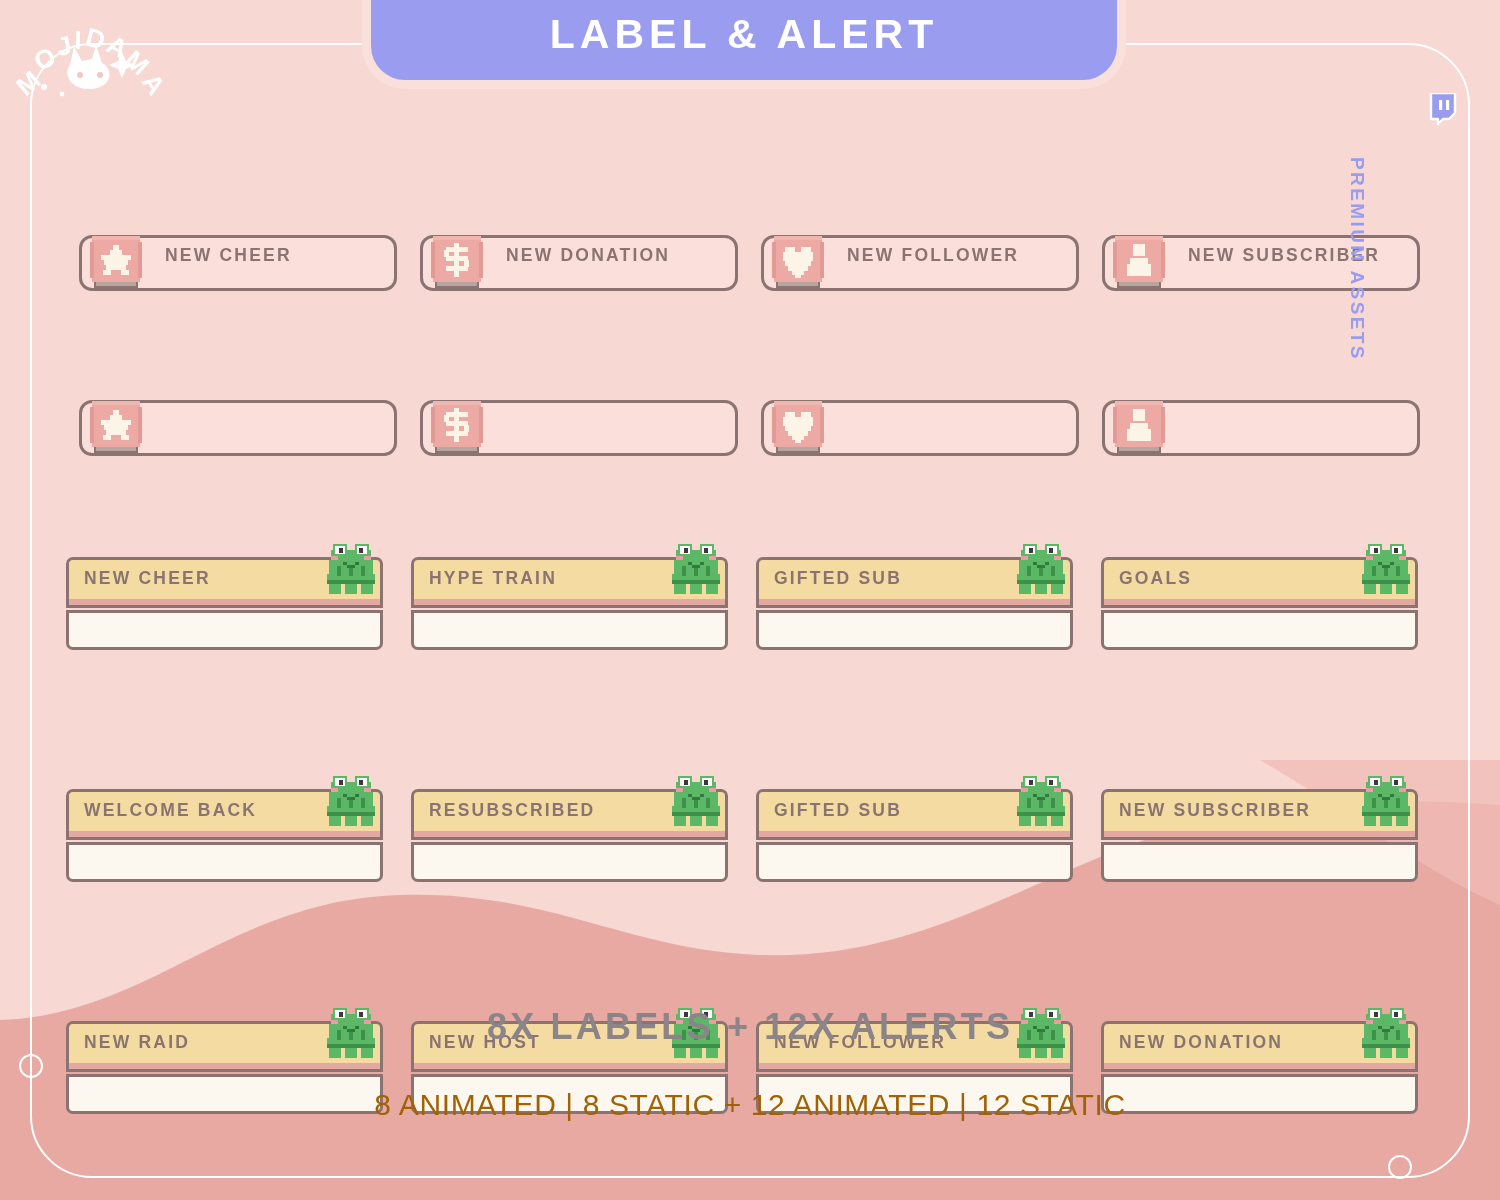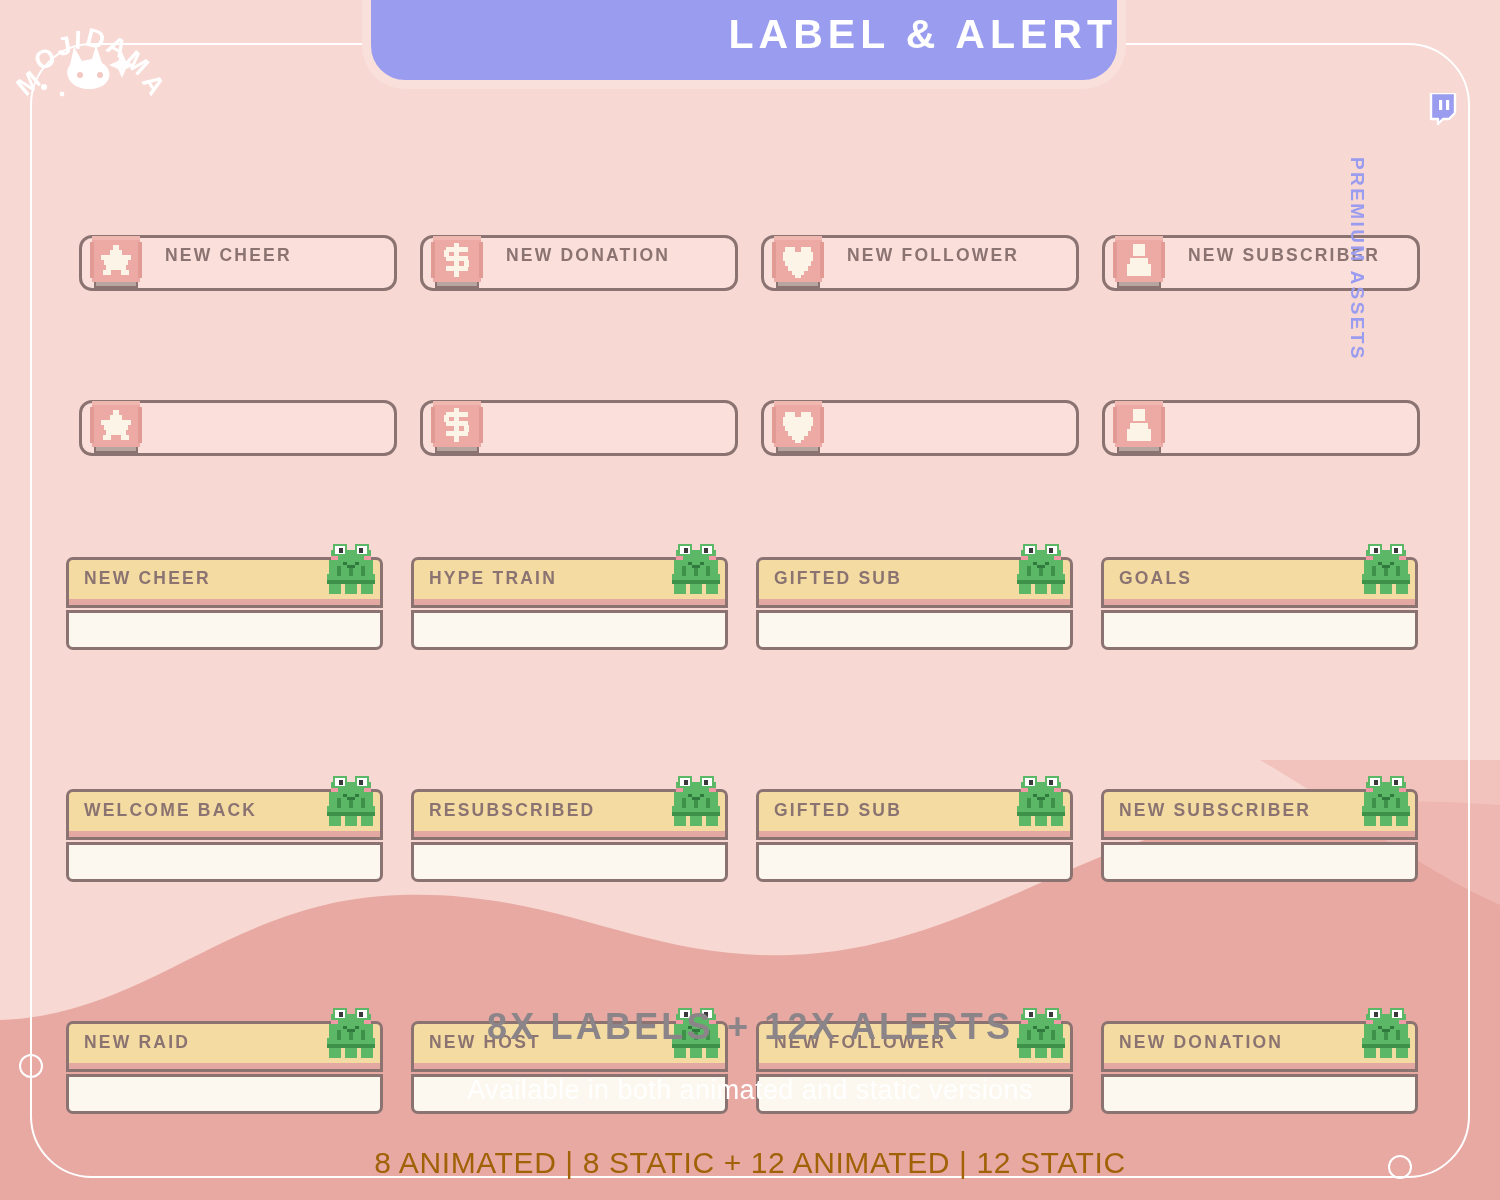--- a/index.html
+++ b/index.html
@@ -42,21 +42,21 @@
     left:371px; top:-36px;
     width:746px; height:116px;
     background:#9a9cef;
     border-radius:0 0 34px 34px;
     z-index:6;
     box-shadow: 0 0 0 9px #f9e0db;
   }
   #header-title {
     position:absolute;
     left:0; right:0; top:47px;
-    text-align:right;
+    text-align:center;
     color:#ffffff;
     font-size:41px;
     letter-spacing:5px;
     font-family:"pixelfont", "Liberation Sans", sans-serif;
   }
 
   
   .pix {
     font-family:Liberation Sans, sans-serif;
     font-weight:700;
@@ -992,15 +992,14 @@
             </g>
         </svg>
       </div>
     </div>
   </div>
 
 </div>
 
 <div id="footer">
   <div id="footer-headline">8X LABELS + 12X ALERTS</div>
-  <div id="footer-sub">Available in both animated and static versions</div>
   <div id="footer-detail">8 ANIMATED | 8 STATIC + 12 ANIMATED | 12 STATIC</div>
 </div>
 
 </body></html>

